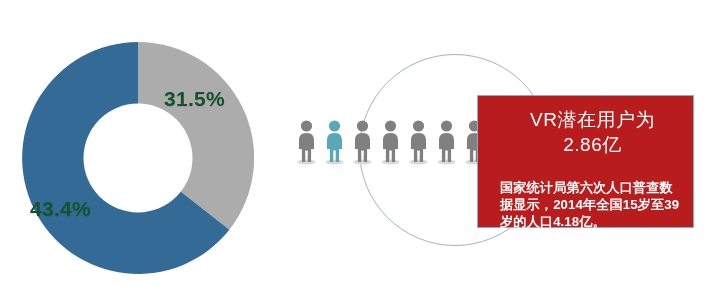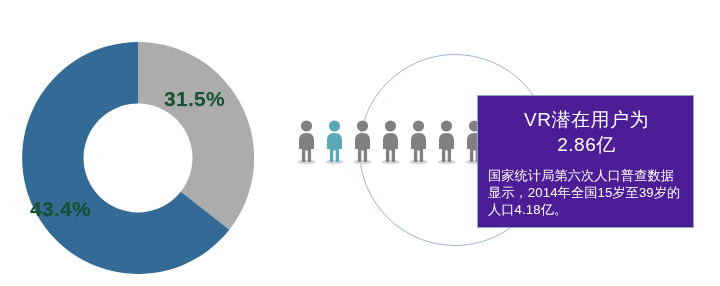--- a/index.html
+++ b/index.html
@@ -83,43 +83,43 @@
   }
   .person svg { display: block; }
 
   
   .callout {
     position: absolute;
     left: 477px;
     top: 95px;
     width: 217px;
     height: 133px;
-    background: #4c1d95;
+    background: #b91c1c;
     border: 1.5px solid #8fa9c4;
     box-sizing: border-box;
     color: #ffffff;
-    padding: 9px 8px 8px 10px;
+    padding: 9px 8px 8px 22px;
   }
   .callout-title {
     text-align: center;
     font-size: 19px;
     line-height: 25px;
     font-weight: normal;
     letter-spacing: 0.5px;
     margin-top: 2px;
   }
   .callout-title .t-line {
     display: block;
   }
   .callout-body {
-    margin-top: 10px;
+    margin-top: 22px;
     font-size: 13.2px;
     line-height: 17px;
     text-align: left;
-    font-weight: normal;
+    font-weight: bold;
     letter-spacing: 0.1px;
   }
 </style>
 </head>
 <body>
 
 <div id="infographic">
 
   <div class="donut-wrap">
     <svg class="donut-svg" viewBox="0 0 232 232">

